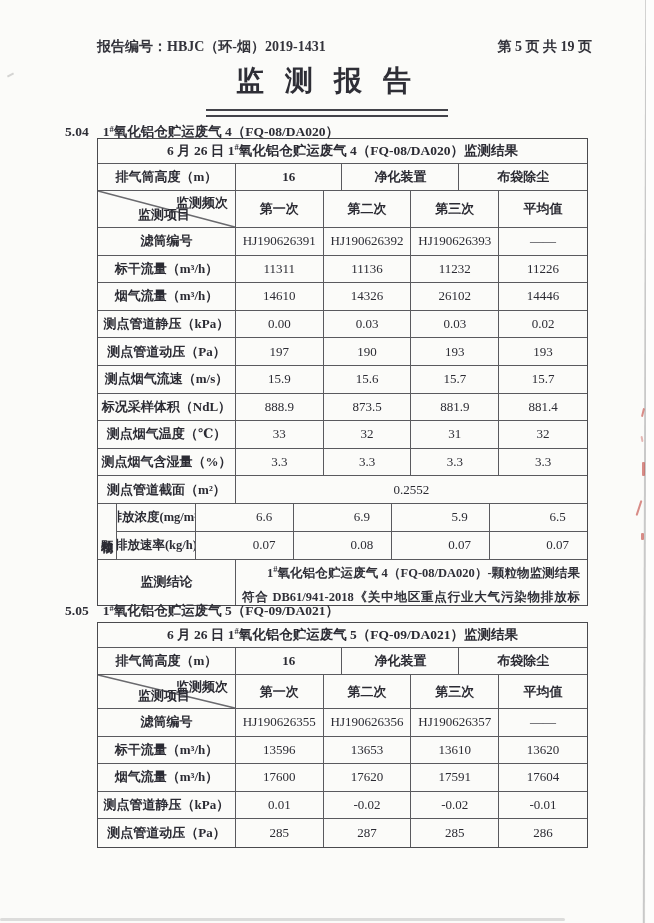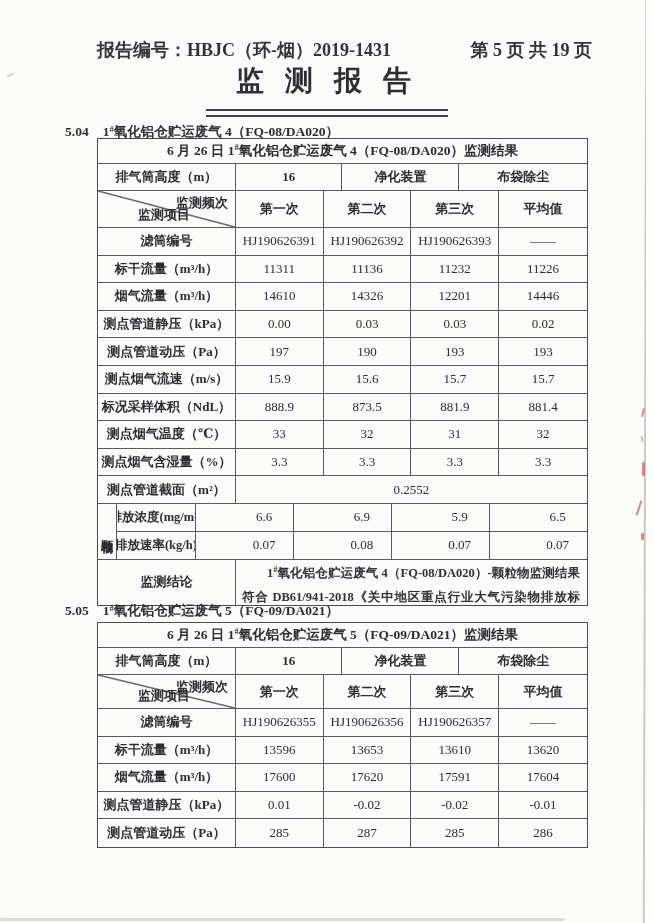--- a/index.html
+++ b/index.html
@@ -1,20 +1,20 @@
 <!DOCTYPE html>
 <html><head>
 <meta charset="utf-8">
 <style>
   * { margin:0; padding:0; box-sizing:border-box; }
   body { background:#ffffff; font-family:"Liberation Serif","DejaVu Serif",serif; }
   .page { position:relative; width:654px; height:923px; background:#fbfbf9; overflow:hidden; color:#2b2b33; }
 
   
-  .page-header { position:absolute; top:38px; left:97px; width:495px; display:flex; justify-content:space-between; font-size:18px; font-weight:bold; color:#33333b; }
+  .page-header { position:absolute; top:38px; left:97px; width:495px; display:flex; justify-content:space-between; font-size:14px; font-weight:bold; color:#33333b; }
 
   
   .report-title { position:absolute; top:62px; left:0; width:100%; text-align:center; font-size:28px; font-weight:bold; letter-spacing:7px; color:#2e2e36; }
   .title-underline { position:absolute; top:109px; left:206px; width:242px; height:8px; border-top:2.5px solid #43434a; border-bottom:2.5px solid #43434a; }
 
   
   .section-heading { position:absolute; left:65px; font-size:13.5px; font-weight:bold; color:#2e2e36; white-space:nowrap;text-align:center; }
   .sec-num { margin-right:14px; }
   .sup { font-size:8.5px; position:relative; top:-4.5px; }
 
@@ -116,21 +116,21 @@
           <div class="cell c-label row-label">标干流量（m³/h）</div>
           <div class="cell c-val">11311</div>
           <div class="cell c-val">11136</div>
           <div class="cell c-val">11232</div>
           <div class="cell c-val last">11226</div>
         </div>
         <div class="trow">
           <div class="cell c-label row-label">烟气流量（m³/h）</div>
           <div class="cell c-val">14610</div>
           <div class="cell c-val">14326</div>
-          <div class="cell c-val">12201</div>
+          <div class="cell c-val">26102</div>
           <div class="cell c-val last">14446</div>
         </div>
         <div class="trow">
           <div class="cell c-label row-label">测点管道静压（kPa）</div>
           <div class="cell c-val">0.00</div>
           <div class="cell c-val">0.03</div>
           <div class="cell c-val">0.03</div>
           <div class="cell c-val last">0.02</div>
         </div>
         <div class="trow">

